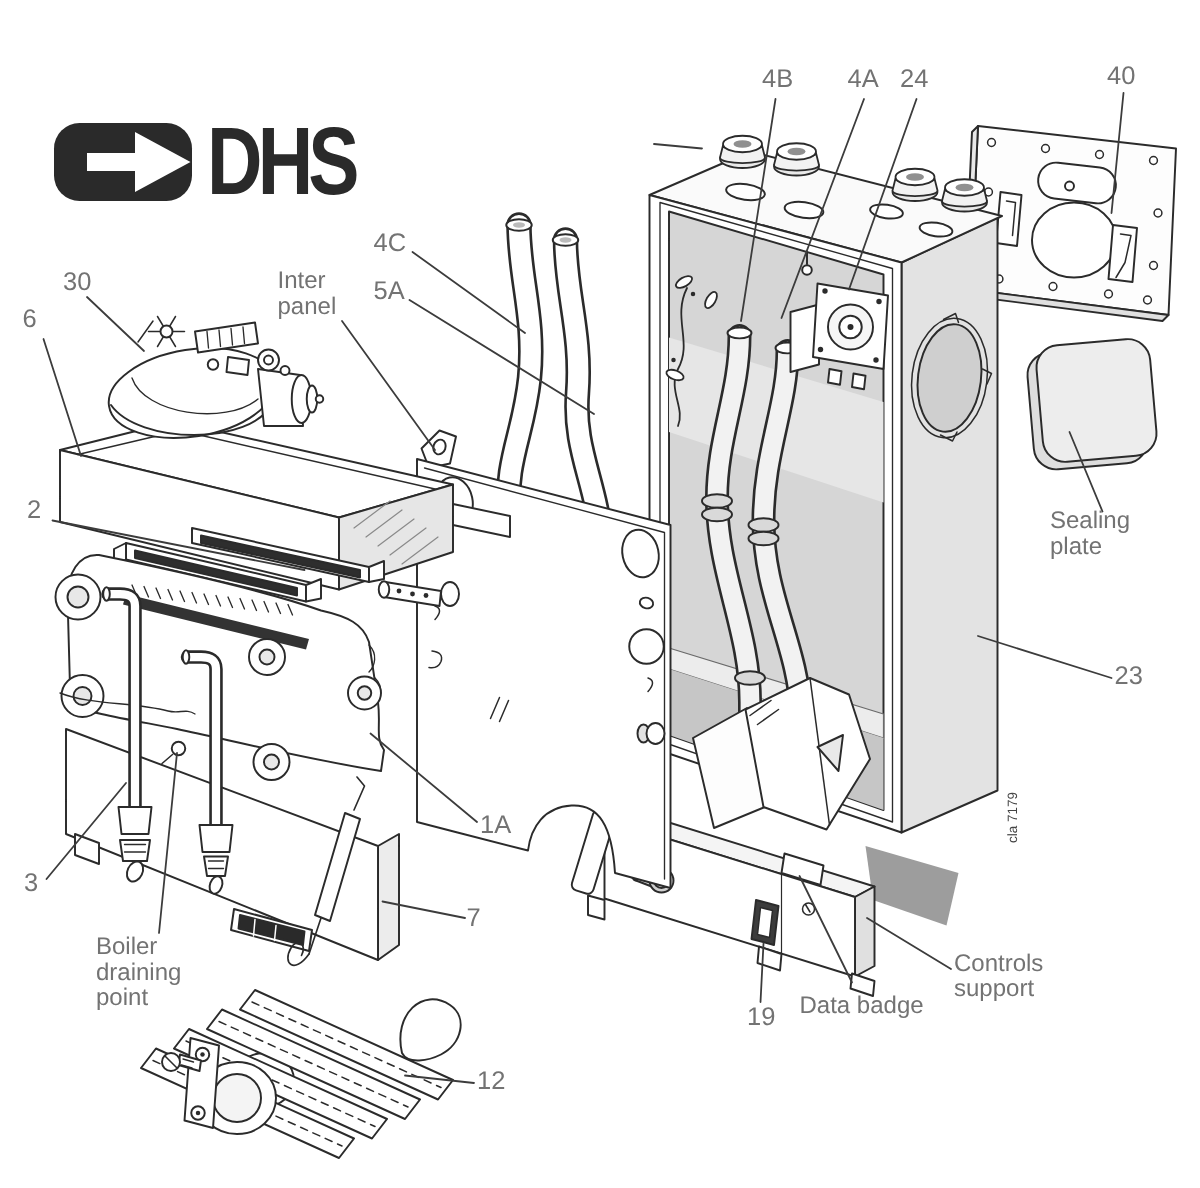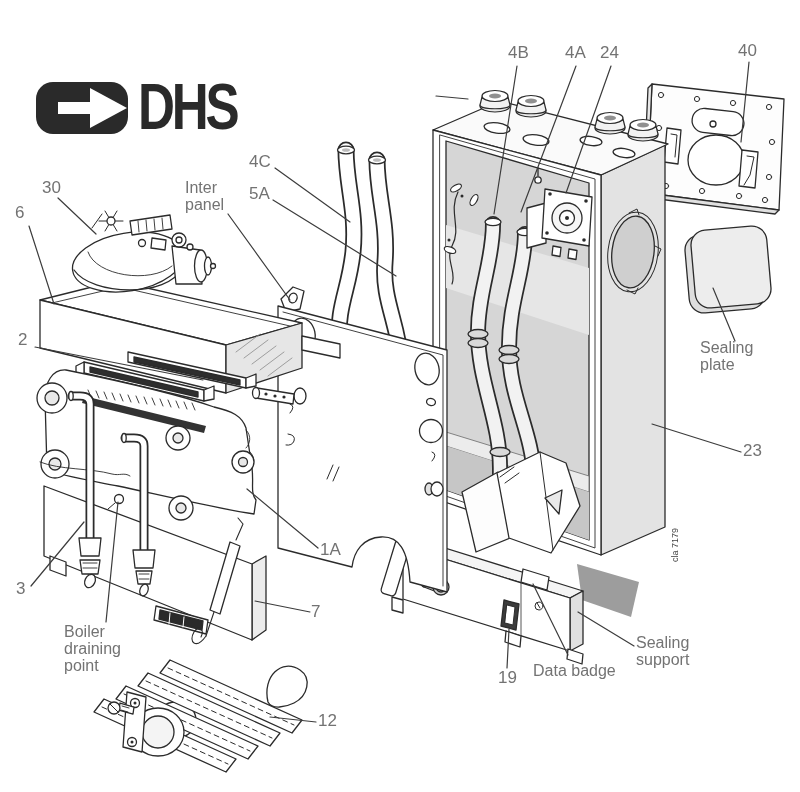--- a/index.html
+++ b/index.html
@@ -355,17 +355,17 @@
   <div class="lbl num" style="left:42px;top:179px;">30</div>
   <div class="lbl num" style="left:15px;top:204px;">6</div>
   <div class="lbl num" style="left:18px;top:331px;">2</div>
   <div class="lbl num" style="left:16px;top:580px;">3</div>
   <div class="lbl" style="left:64px;top:623px;width:78px;">Boiler draining point</div>
   <div class="lbl num" style="left:320px;top:541px;">1A</div>
   <div class="lbl num" style="left:311px;top:603px;">7</div>
   <div class="lbl num" style="left:318px;top:712px;">12</div>
   <div class="lbl num" style="left:498px;top:669px;">19</div>
   <div class="lbl" style="left:533px;top:662px;">Data badge</div>
-  <div class="lbl" style="left:636px;top:634px;width:86px;">Sealing support</div>
+  <div class="lbl" style="left:636px;top:634px;width:86px;">Controls support</div>
   <div class="lbl" style="left:700px;top:339px;width:66px;">Sealing plate</div>
   <div class="lbl num" style="left:743px;top:442px;">23</div>
   <div class="ref">cla 7179</div>
 </div>
 
 </body></html>

